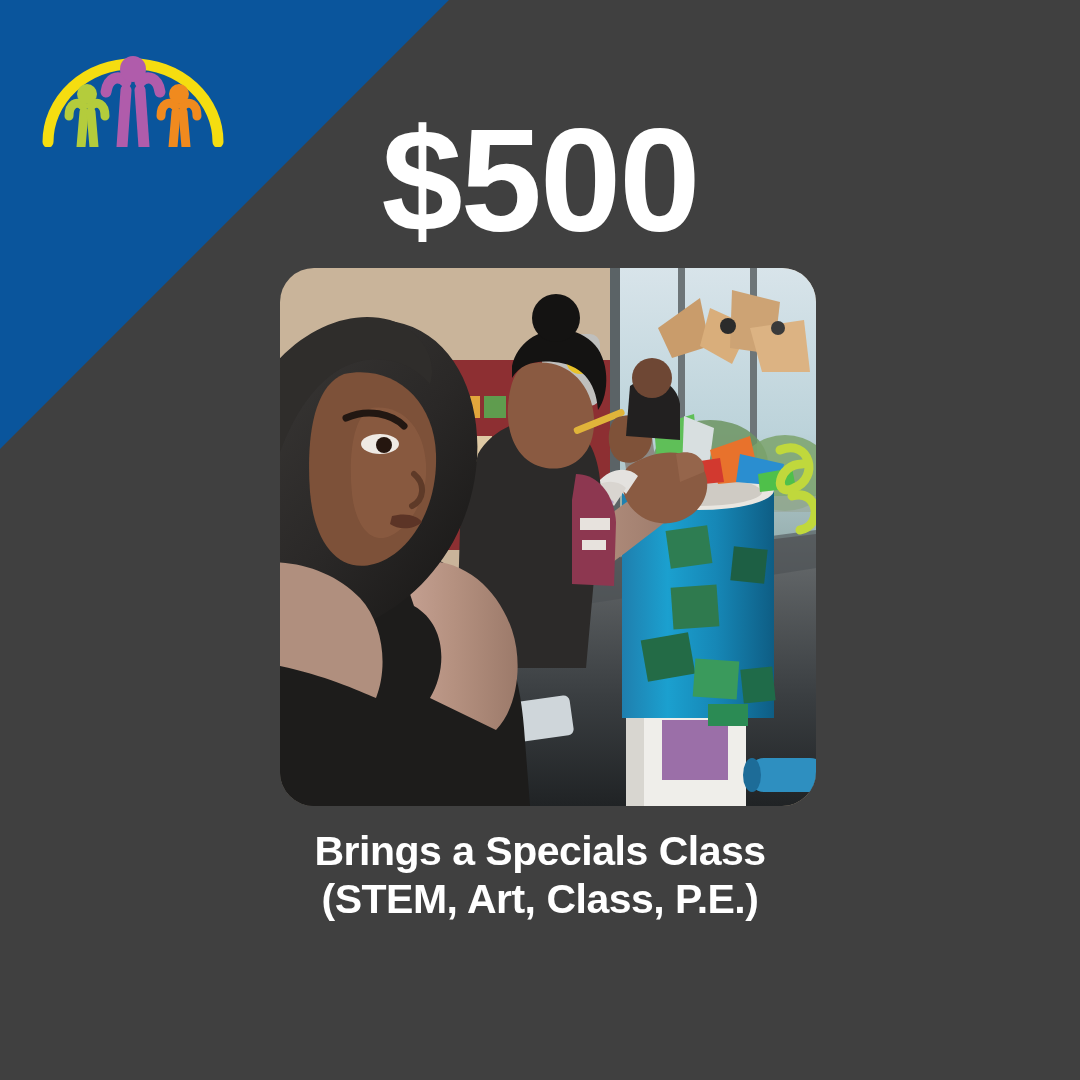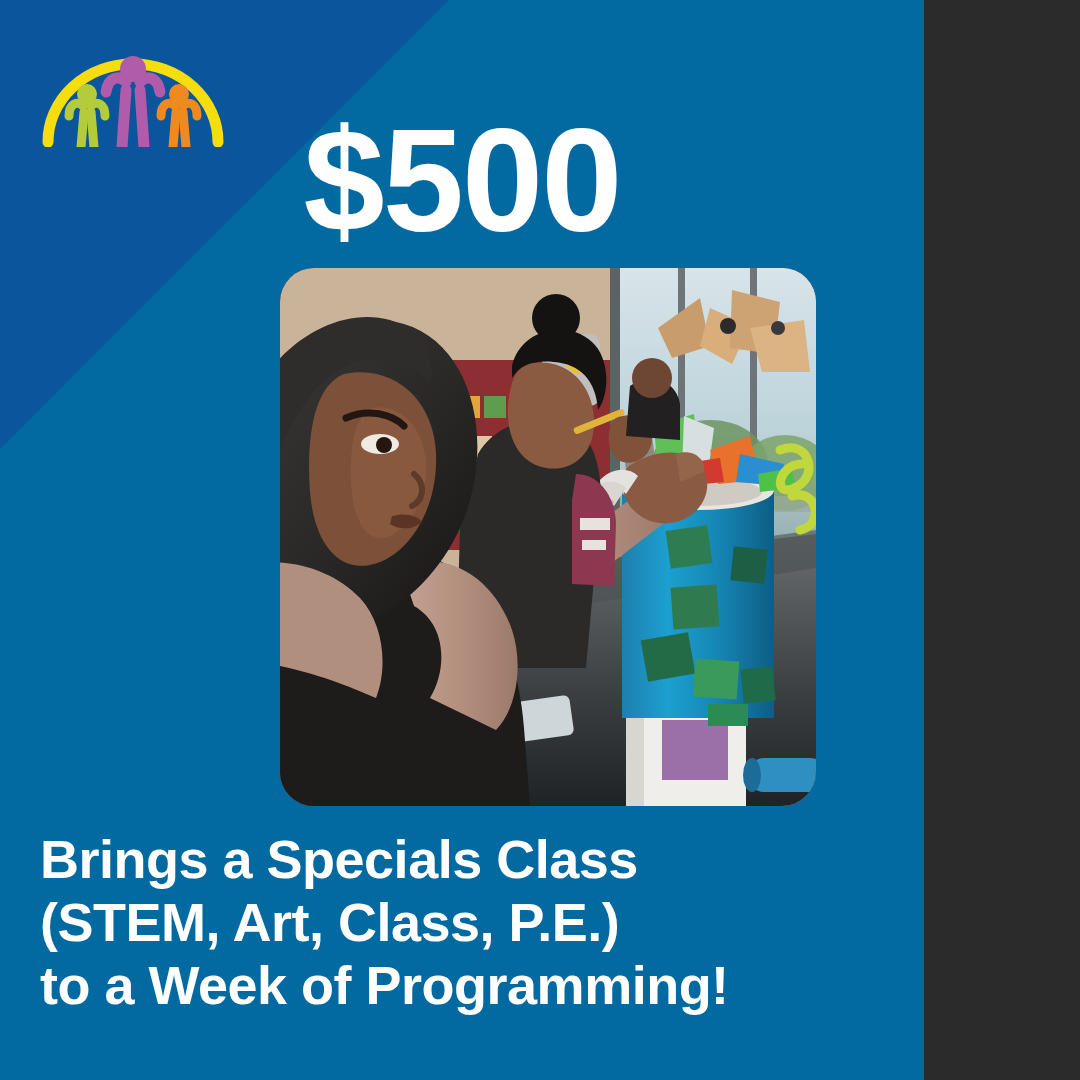--- a/index.html
+++ b/index.html
@@ -1,22 +1,22 @@
 <!DOCTYPE html>
 <html><head>
 <meta charset="utf-8">
 <style>
   html,body{margin:0;padding:0;background:#2b2b2b;}
   *{box-sizing:border-box;}
 
   .poster{
     position:relative;
-    width:924px;height:1080px;
+    width:1080px;height:1080px;
     overflow:hidden;
-    background:#0369a1;
+    background:#404040;
     font-family:"Liberation Sans","DejaVu Sans",sans-serif;
   }
 
   
   .bg-layer{position:absolute;inset:0;overflow:hidden;}
 
   
   .band{
     position:absolute;
     transform-origin:0 0;
@@ -67,23 +67,24 @@
     border-radius:34px;
     overflow:hidden;
     background:#3a3a3a;
   }
   .photo svg{display:block;width:100%;height:100%;}
 
   
   .caption{
     position:absolute;
     left:0;right:0;top:828px;
+    text-align:center;
     color:#ffffff;
     font-weight:bold;
-    font-size:54px;
+    font-size:41px;
     line-height:1.17;
     letter-spacing:-0.5px;
     padding:0 40px;
   }
   .caption .ln{display:block;white-space:nowrap;}
 </style>
 </head>
 <body>
 
 <div class="poster">
@@ -334,16 +335,15 @@
 
         <path d="M-40 300 C-4 286 50 298 80 330 C104 356 108 400 96 430
                  C72 420 24 398 -40 392 Z" fill="#b08f7e"></path>
       </g>
     </svg>
   </div>
 
   <div class="caption">
     <span class="ln">Brings a Specials Class</span>
     <span class="ln">(STEM, Art, Class, P.E.)</span>
-    <span class="ln">to a Week of Programming!</span>
   </div>
 
 </div>
 
 </body></html>

